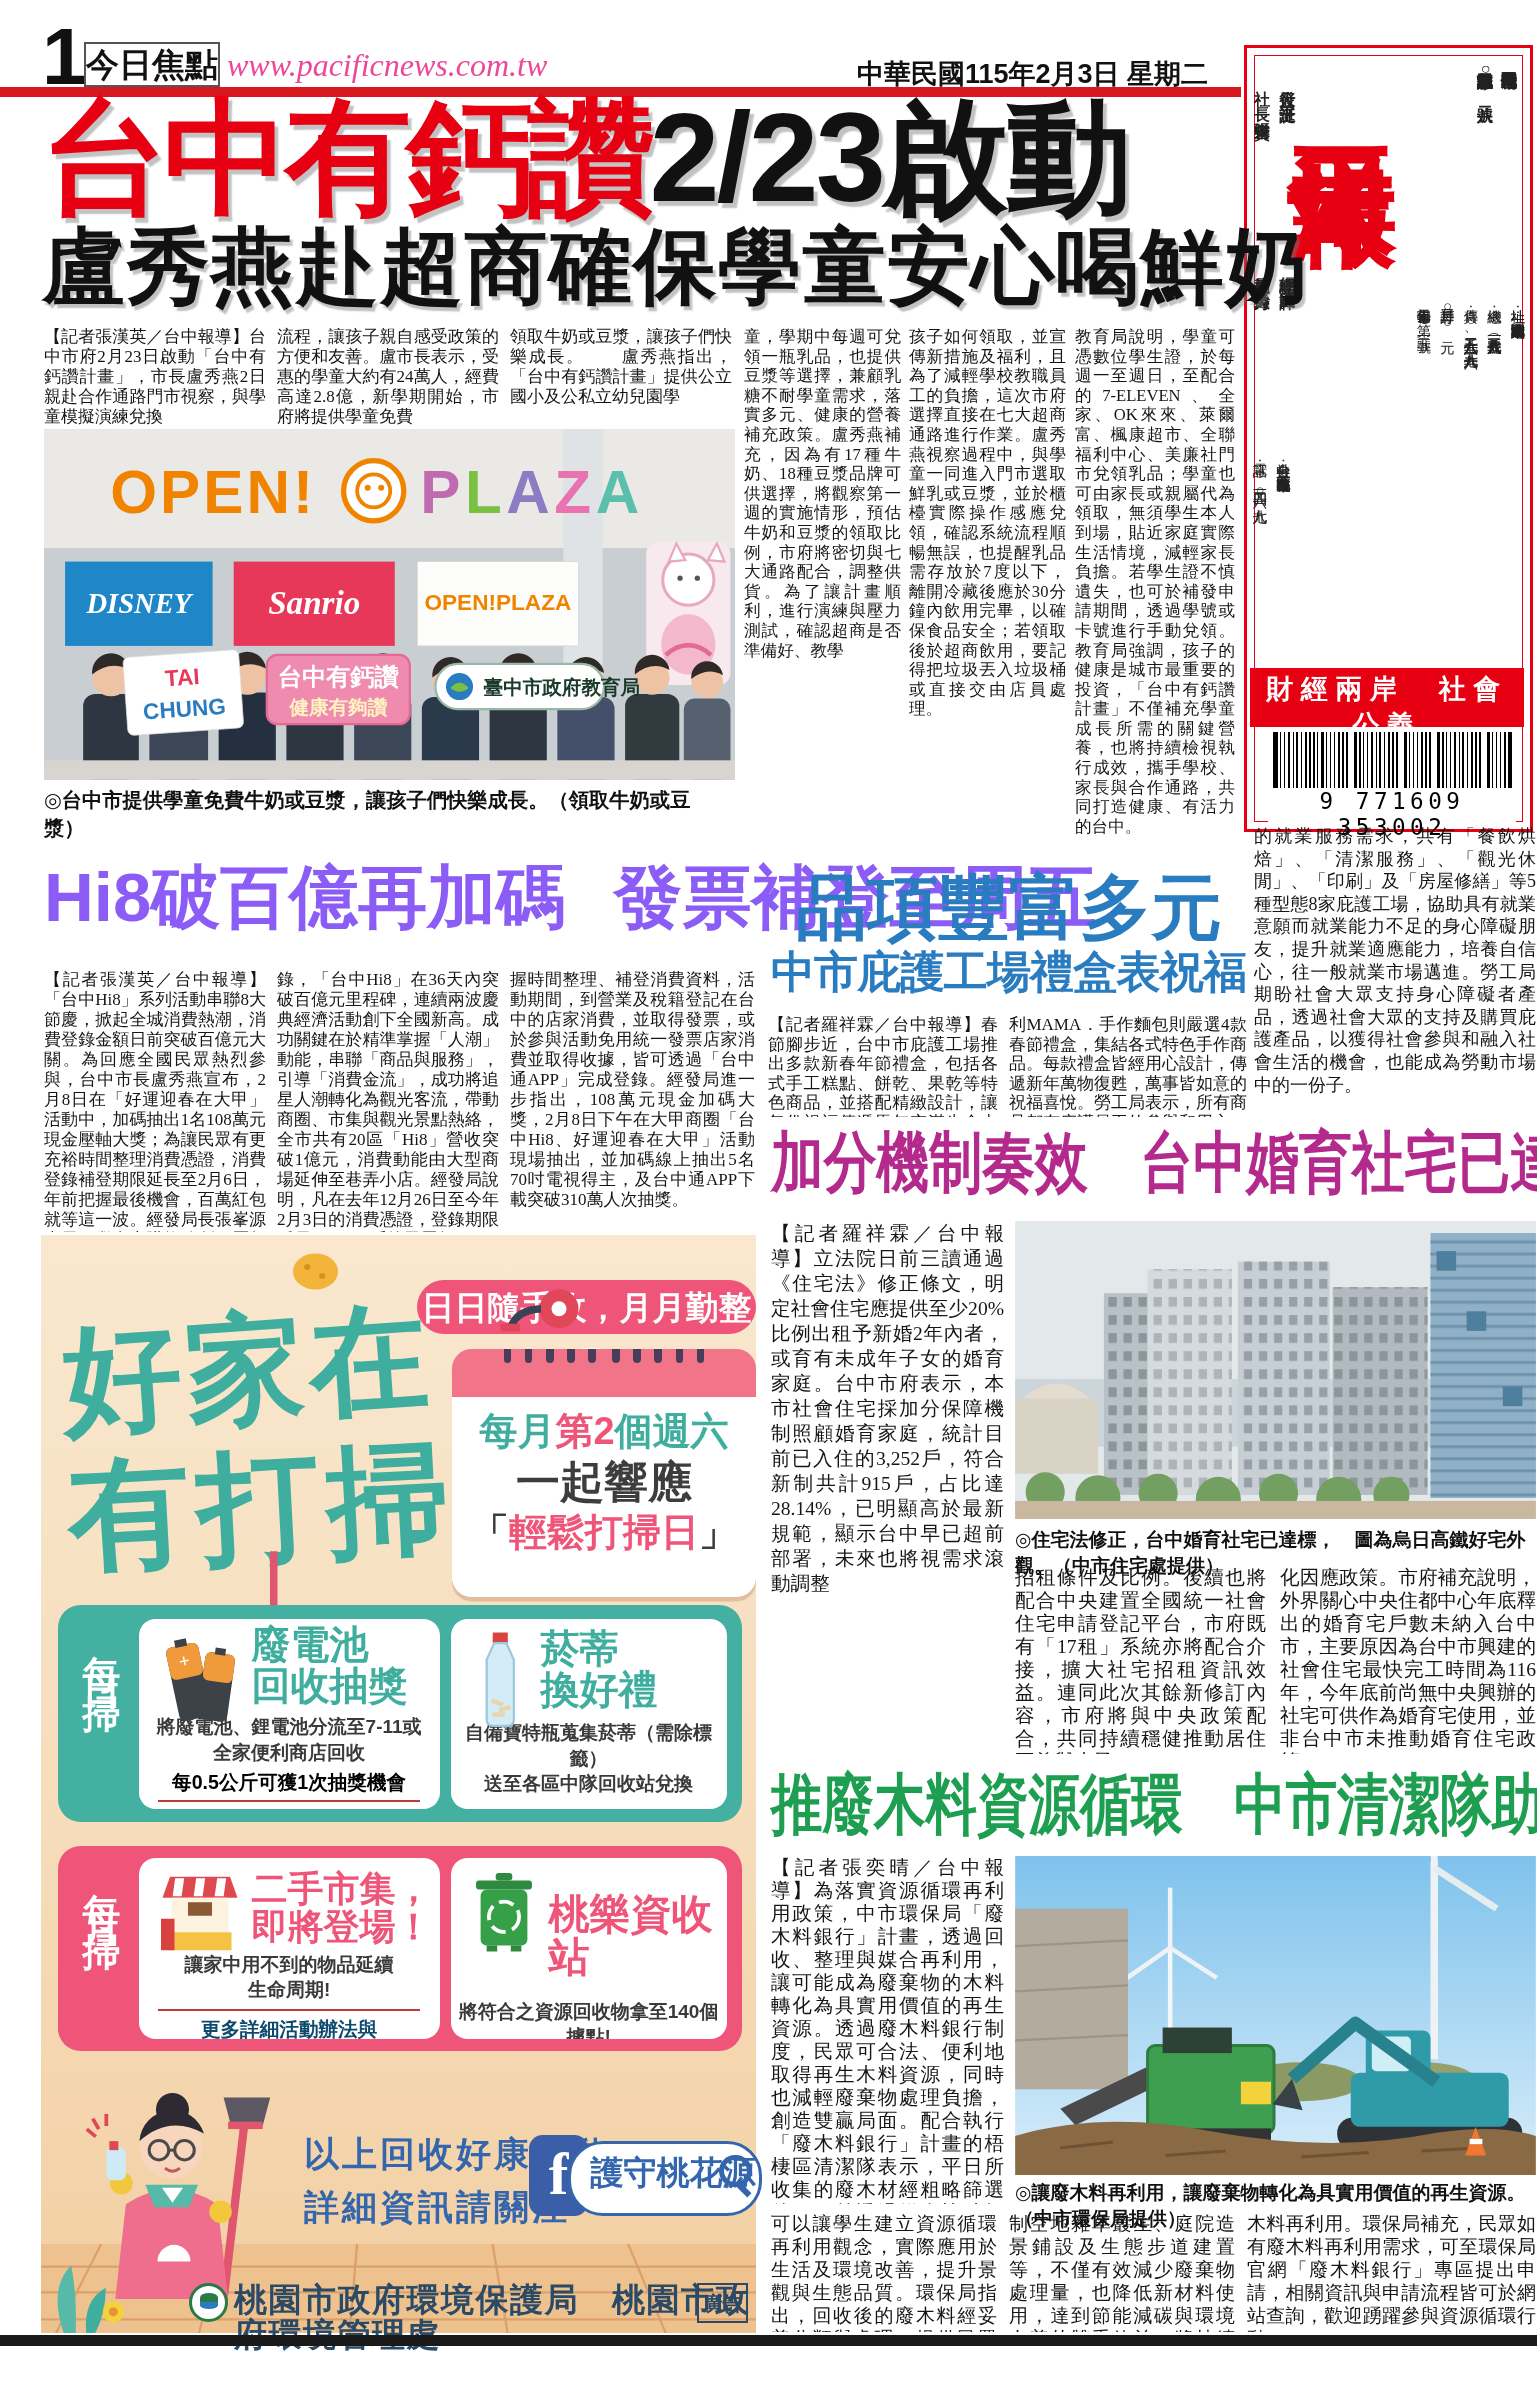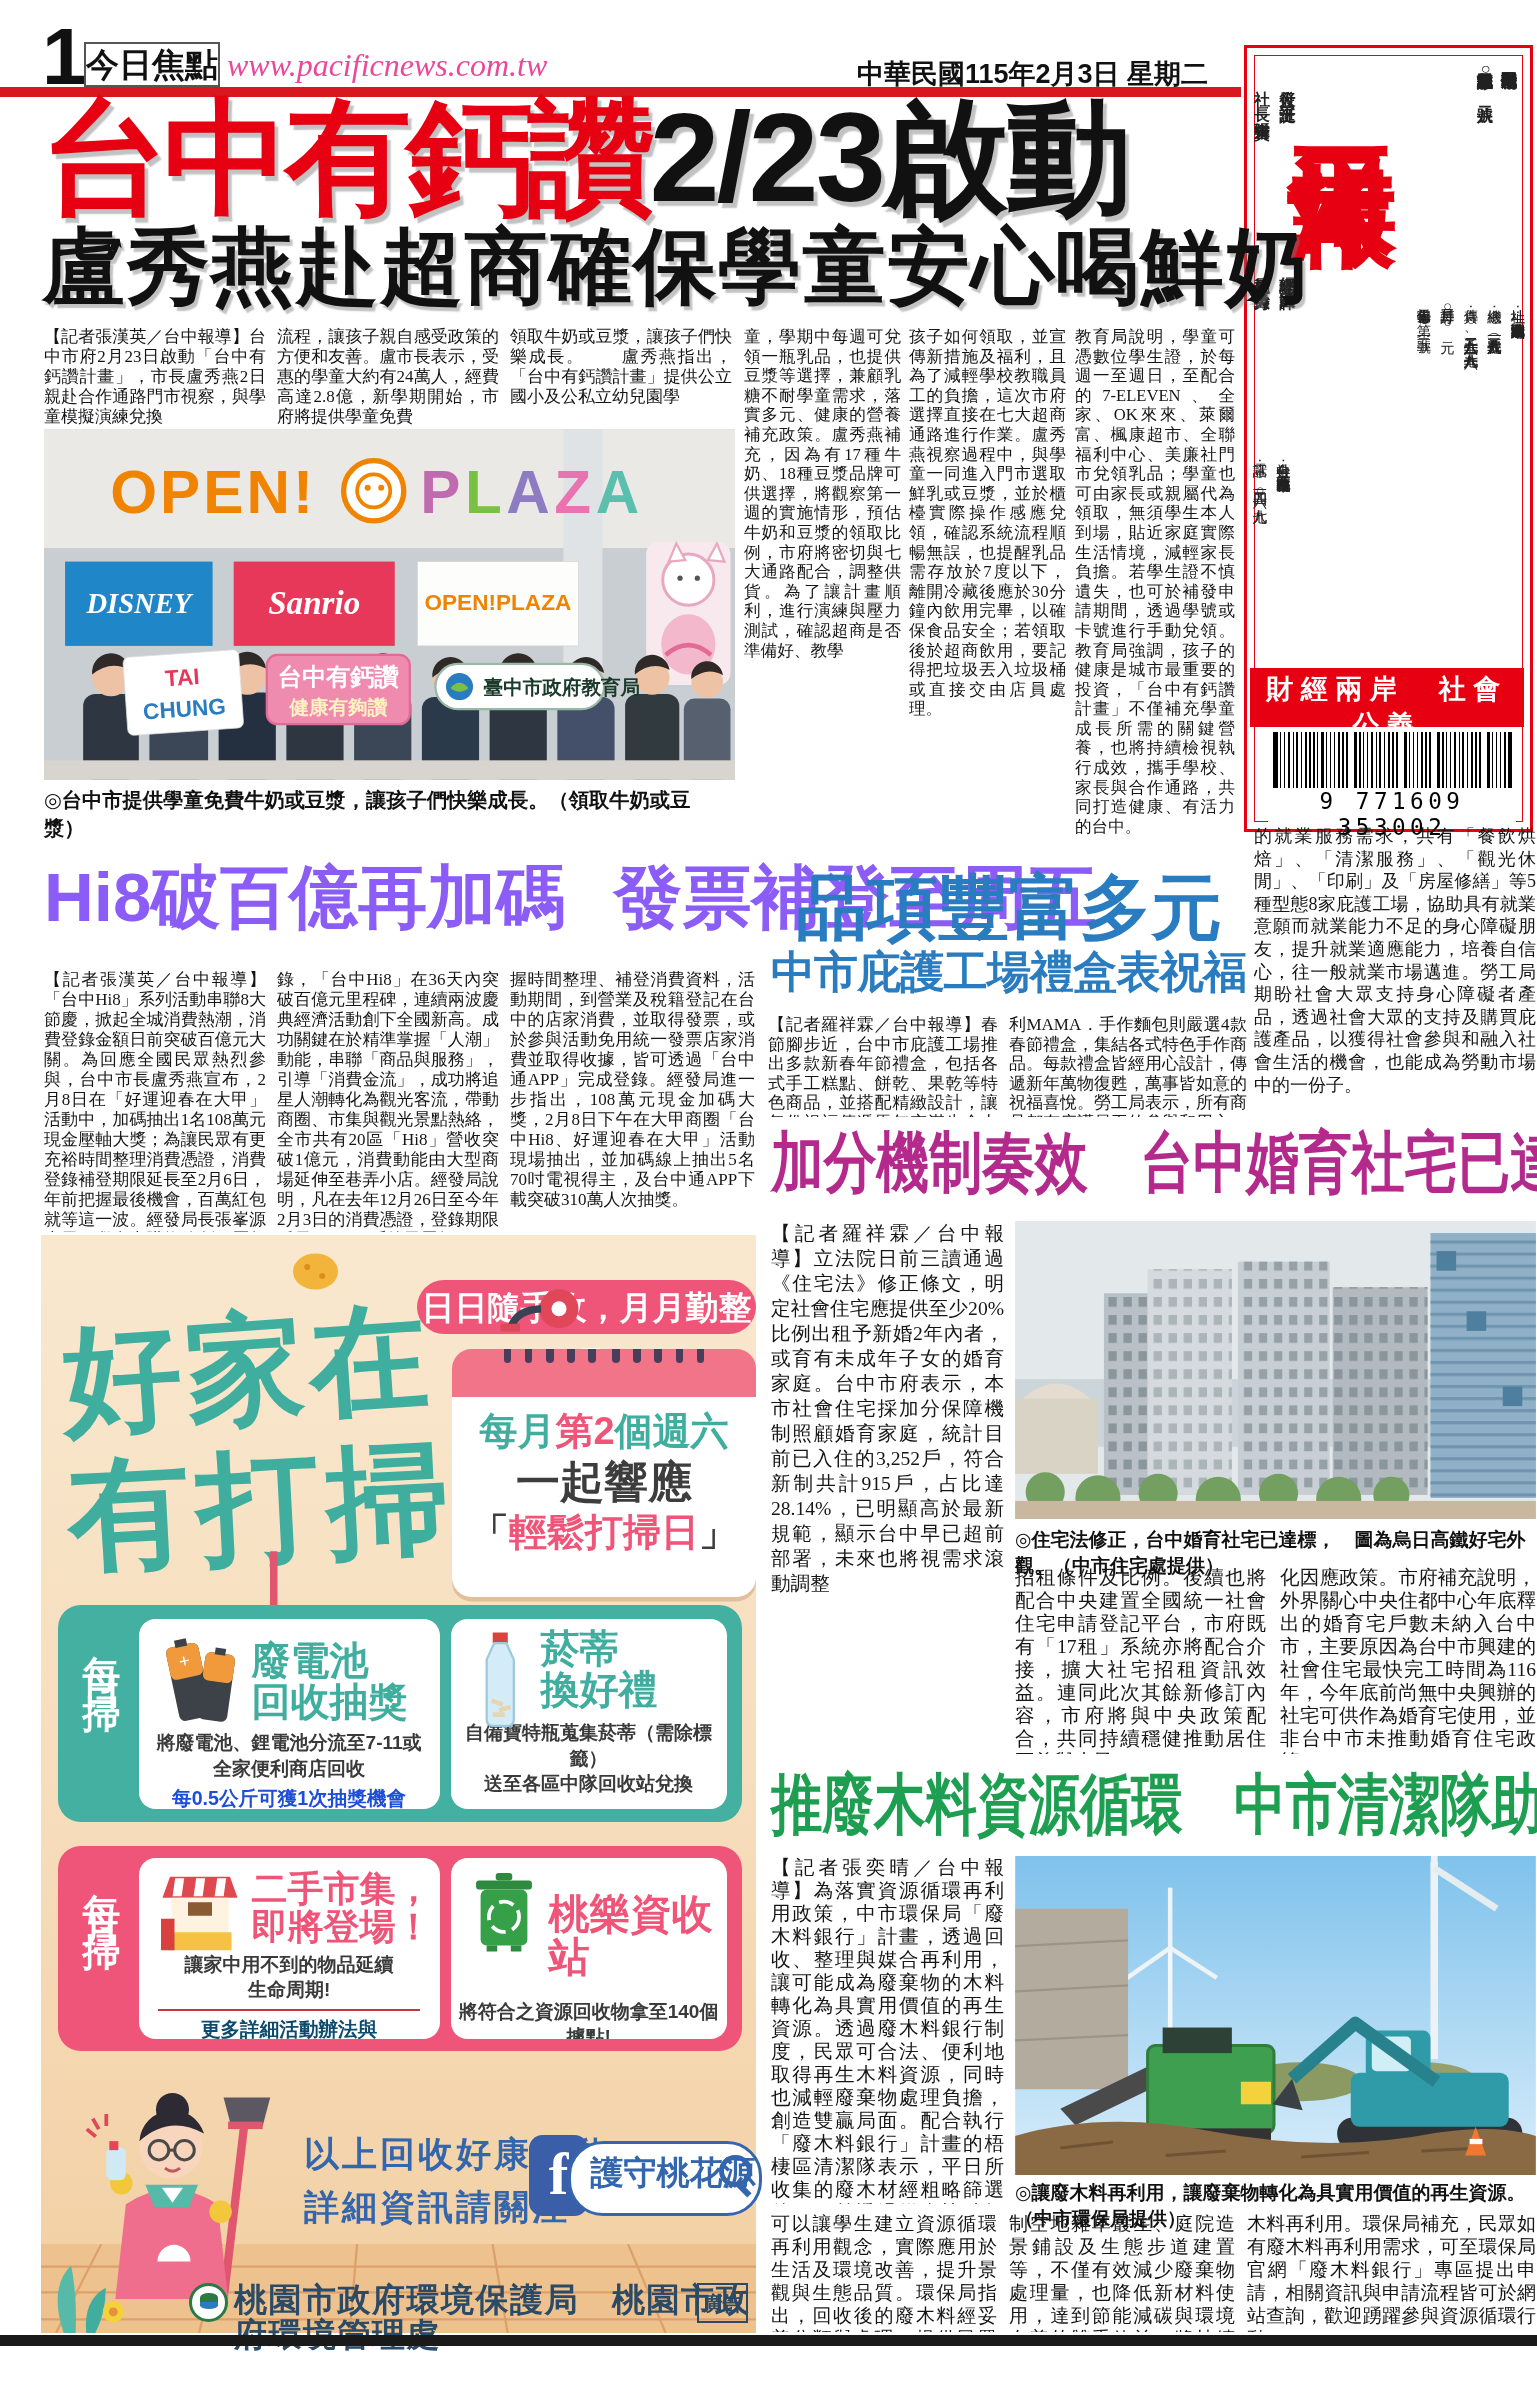--- a/index.html
+++ b/index.html
@@ -362,29 +362,29 @@
             <rect x="18" y="14" width="44" height="44" rx="8" fill="#f09a3c"></rect>
               <rect x="32" y="6" width="16" height="10" fill="#3d4148"></rect>
             <text x="40" y="44" font-size="26" fill="#fff" text-anchor="middle" font-weight="bold">+</text>
             </g>
           <g transform="rotate(8 80 66)">
               <rect x="58" y="26" width="40" height="90" rx="8" fill="#3d4148"></rect>
             <rect x="58" y="26" width="40" height="38" rx="8" fill="#f09a3c"></rect>
               <rect x="70" y="19" width="14" height="9" fill="#3d4148"></rect>
             </g>
         </svg>
-        <div class="adtitle" style="margin:22px 0 0 113px;font-size:39px;color:#3fae9f;text-align:left;">
+        <div class="adtitle" style="margin:6px 0 0 113px;font-size:39px;color:#3fae9f;text-align:left;">
           <div>廢電池</div>
           <div>回收抽獎</div>
         </div>
         <div class="adbody" style="margin-top:7.5px;">
           <div>將廢電池、鋰電池分流至7-11或</div>
           <div>全家便利商店回收</div>
         </div>
-        <div class="adnote" style="color:#1d4ed8;margin-top:4.5px;">每0.5公斤可獲1次抽獎機會</div>
+        <div class="adnote" style="color:#000000;margin-top:4.5px;">每0.5公斤可獲1次抽獎機會</div>
         <hr class="adhr">
 
       </div>
       <div class="adcard" style="left:393px;top:13.6px;width:276px;height:190px;">
         <svg class="abs" style="left:22.6px;top:12px;" width="53" height="98" viewBox="0 0 70 130">
           <rect x="26" y="2" width="20" height="14" fill="#d9453e"></rect>
           <path d="M28 16 h16 l10 22 v80 a8 8 0 0 1 -8 8 h-20 a8 8 0 0 1 -8 -8 v-80 z" fill="#d4ecf7" stroke="#9cc8dd" stroke-width="3"></path>
           <g fill="#e8d5b0">
               <rect x="24" y="92" width="16" height="6" transform="rotate(20 32 95)"></rect>
               <rect x="34" y="100" width="16" height="6" transform="rotate(-15 42 103)"></rect>

